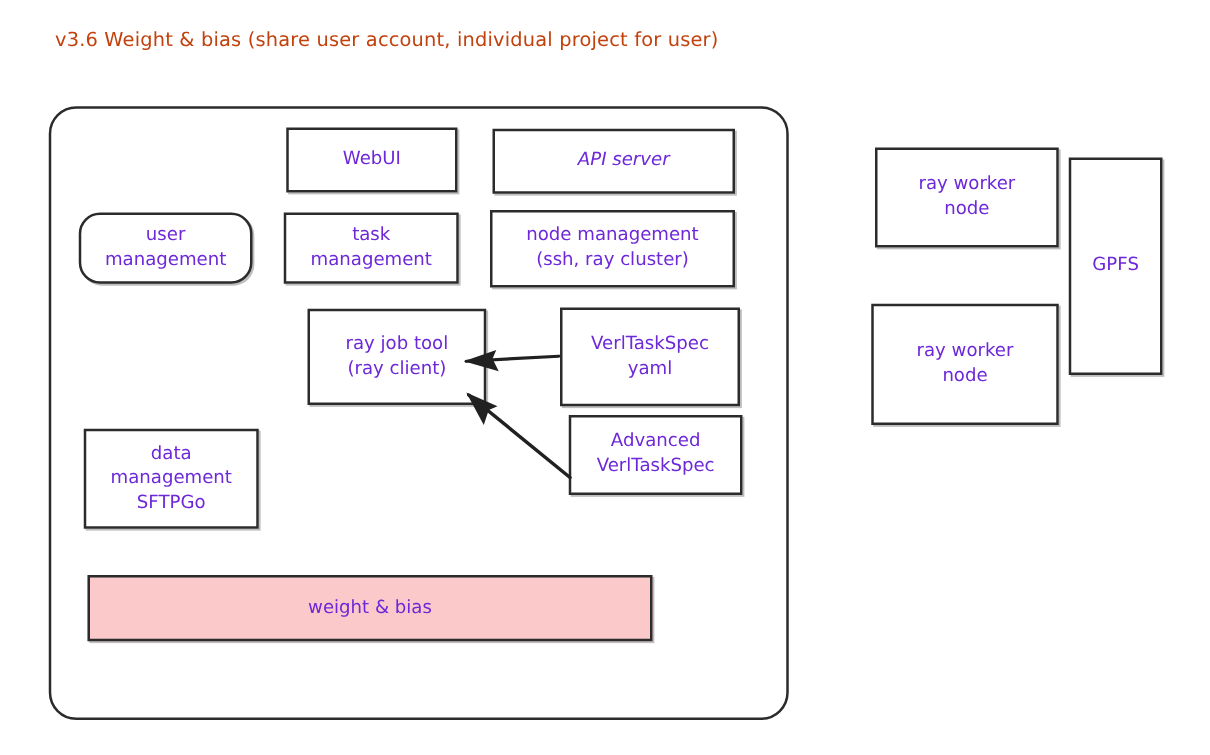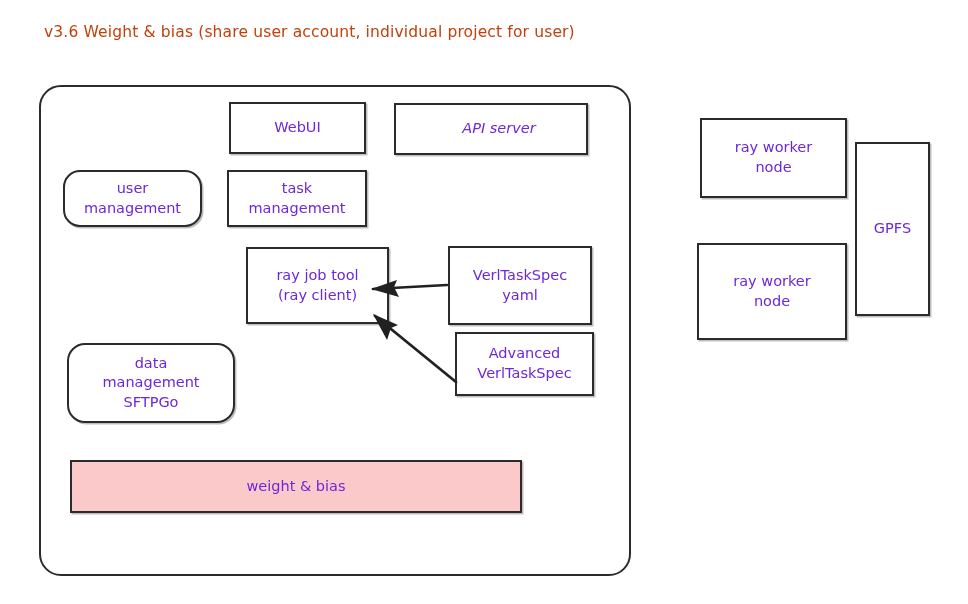--- a/index.html
+++ b/index.html
@@ -71,28 +71,28 @@
   }
 
   
   .n-webui        { left: 229px; top: 102px; width: 137px; height: 52px; }
   .n-api          { left: 394px; top: 103px; width: 194px; height: 52px; font-style: italic; padding-left: 16px; }
   .n-user         { left: 63px;  top: 170px; width: 139px; height: 57px; border-radius: 17px; }
   .n-task         { left: 227px; top: 170px; width: 140px; height: 57px; }
   .n-nodemgmt     { left: 392px; top: 168px; width: 196px; height: 62px; }
   .n-rayjob       { left: 227px; top: 247px; width: 143px; height: 77px; margin-left: 19px; }
   .n-verlyaml     { left: 448px; top: 246px; width: 144px; height: 79px; }
-  .n-data         { left: 67px;  top: 343px; width: 168px; height: 80px; border-radius: 18px; }
+  .n-data         { left: 67px;  top: 343px; width: 140px; height: 80px; }
   .n-advanced     { left: 455px; top: 332px; width: 139px; height: 64px; }
   .n-wandb        { left: 70px;  top: 460px; width: 452px; height: 53px; }
 
   
   .n-worker1      { left: 700px; top: 118px; width: 147px; height: 80px; }
   .n-worker2      { left: 697px; top: 243px; width: 150px; height: 97px; }
-  .n-gpfs         { left: 855px; top: 142px; width: 75px;  height: 174px; }
+  .n-gpfs         { left: 855px; top: 126px; width: 75px;  height: 174px; }
 
   svg.arrows {
     position: absolute;
     left: 0; top: 0;
     width: 968px; height: 604px;
     pointer-events: none;
     overflow: visible;
   }
 </style>
 </head>
@@ -113,20 +113,23 @@
   </div>
 
   <div class="node n-user">
     <span>user<br>management</span>
   </div>
 
   <div class="node n-task">
     <span>task<br>management</span>
   </div>
 
+  <div class="node n-nodemgmt">
+    <span>node management<br>(ssh, ray cluster)</span>
+  </div>
 
   <div class="node n-rayjob">
     <span>ray job tool<br>(ray client)</span>
   </div>
 
   <div class="node n-verlyaml">
     <span>VerlTaskSpec<br>yaml</span>
   </div>
 
   <div class="node n-data">

